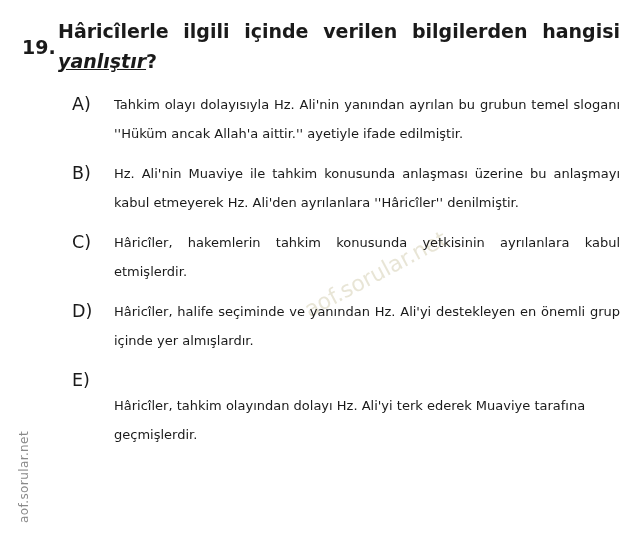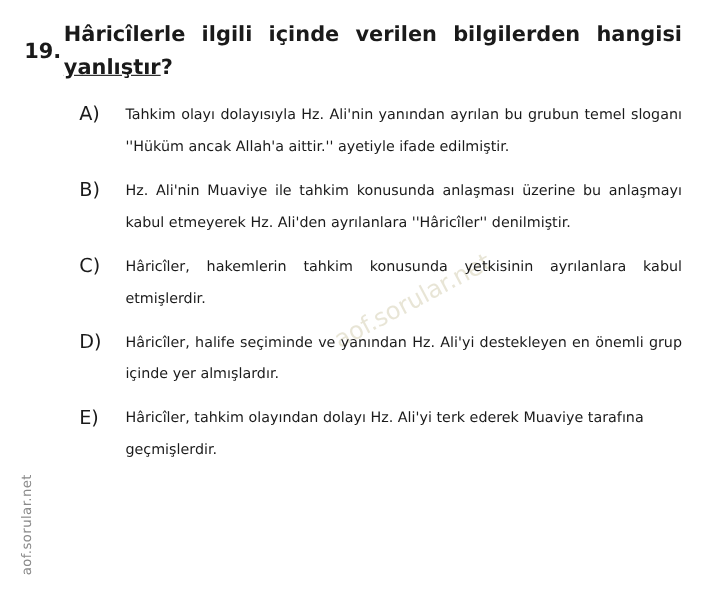--- a/index.html
+++ b/index.html
@@ -84,20 +84,21 @@
   .q-text {
     font-size: 19px;
     font-weight: bold;
     line-height: 30px;
     width: 562px;
     text-align: justify;
     text-justify: inter-word;
   }
   .q-text .underline {
     text-decoration: underline;
+    font-style: italic;
   }
 
   .options {
     margin-top: 14px;
     padding-left: 50px;
   }
   .option {
     display: flex;
     align-items: flex-start;
     margin-bottom: 11px;
@@ -110,20 +111,21 @@
   }
   .opt-text {
     font-size: 13px;
     line-height: 29px;
     width: 506px;
     text-align: justify;
     text-justify: inter-word;
   }
   .opt-text.no-justify {
     text-align: left;
+    margin-top: 25px;
   }
 </style>
 </head>
 <body>
 
 <div class="page">
 
   <div class="side-watermark">
     <div class="vtext">aof.sorular.net</div>
   </div>

